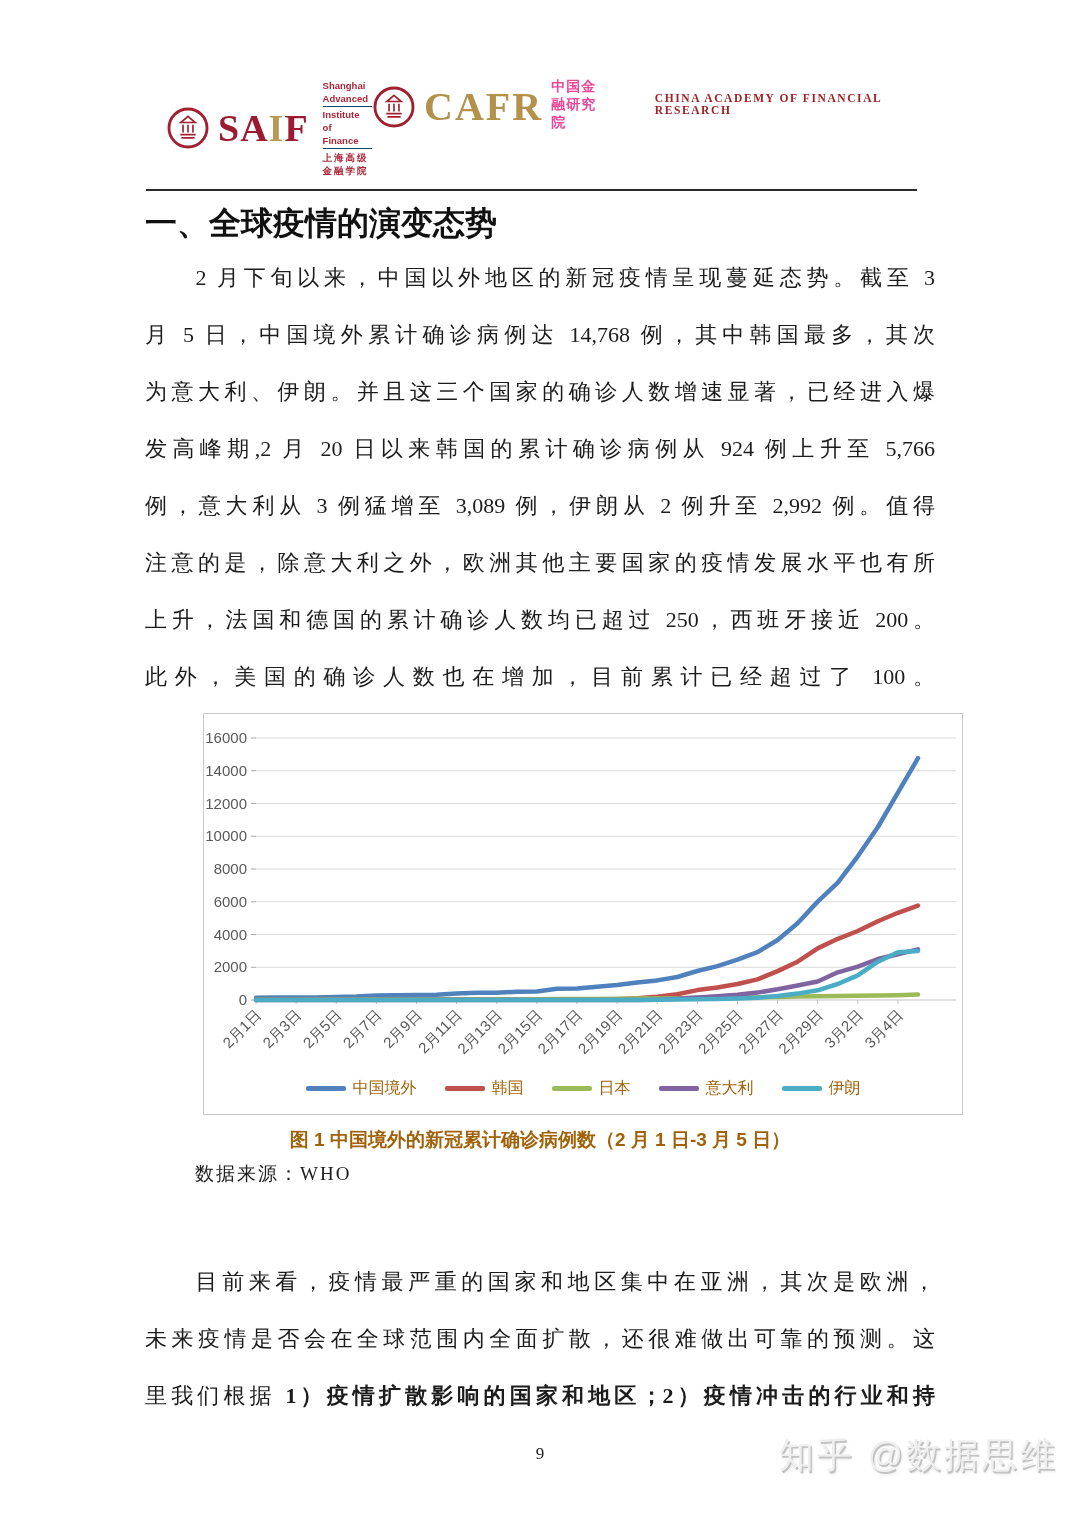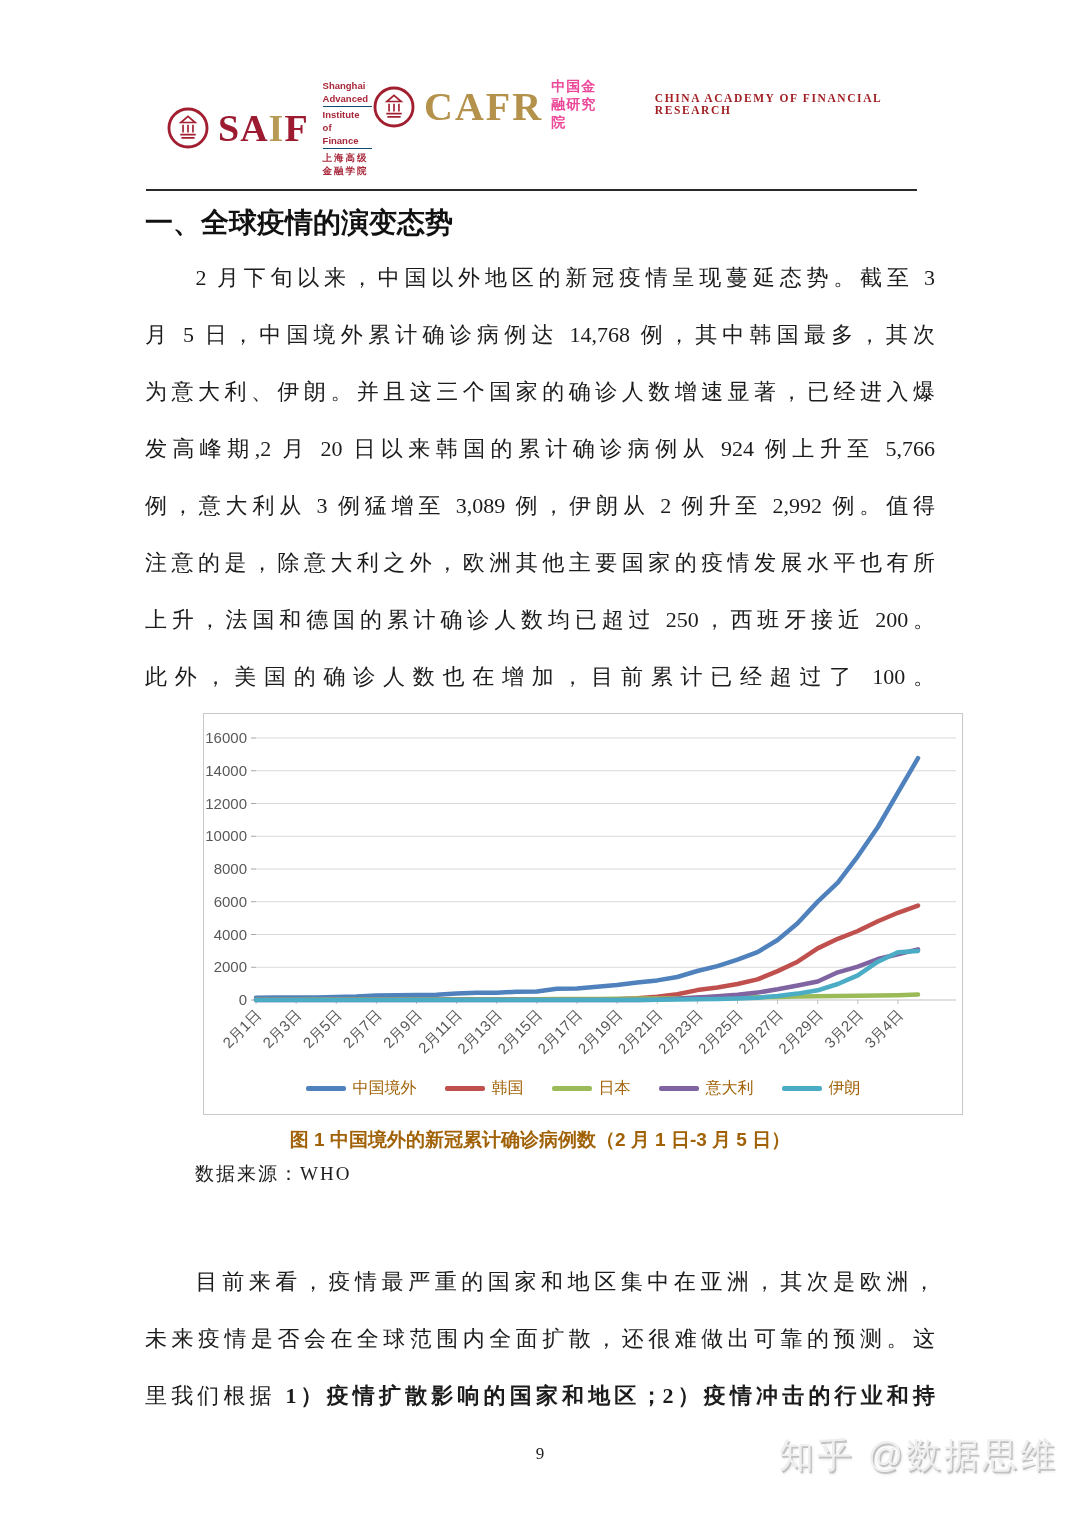--- a/index.html
+++ b/index.html
@@ -22,21 +22,21 @@
   .cafr-word{font-family:"Liberation Serif",serif;font-weight:bold;font-size:40px;
              color:#b4924c;line-height:38px;letter-spacing:2px;}
   .cafr-cn{font-family:"Liberation Sans",sans-serif;font-weight:bold;color:#ec4899;
            font-size:14px;letter-spacing:1px;align-self:flex-end;margin-bottom:4px;}
   .cafr-en{font-family:"Liberation Serif",serif;font-weight:bold;color:#a21f24;
            font-size:11.5px;letter-spacing:1.6px;margin:14px 0 0 52px;}
   .rule{margin:12px 163px 0 146px;border:0;border-top:2.5px solid #2a2a2a;}
   
   .content{margin:0 145px;width:790px;}
   .section-title{margin-top:16px;font-family:"Liberation Sans","DejaVu Sans",sans-serif;
-                 font-weight:bold;font-size:28px;line-height:32px;color:#111;}
+                 font-weight:bold;font-size:32px;line-height:32px;color:#111;}
   .para{margin-top:10px;}
   .line{height:57px;line-height:57px;font-size:22px;text-align:justify;overflow:hidden;
         white-space:normal;}
   .line.stretch::after{content:"";display:inline-block;width:100%;height:0;}
   .para1 .line:first-child{text-indent:2.3em;}
   .para2 .line:first-child{text-indent:2.3em;}
   .bold{font-weight:bold;}
   
   .chart-box{box-sizing:border-box;margin:8px 0 0 58px;width:760px;height:402px;
              border:1px solid #c9c9c9;background:#fff;padding-top:8px;}

